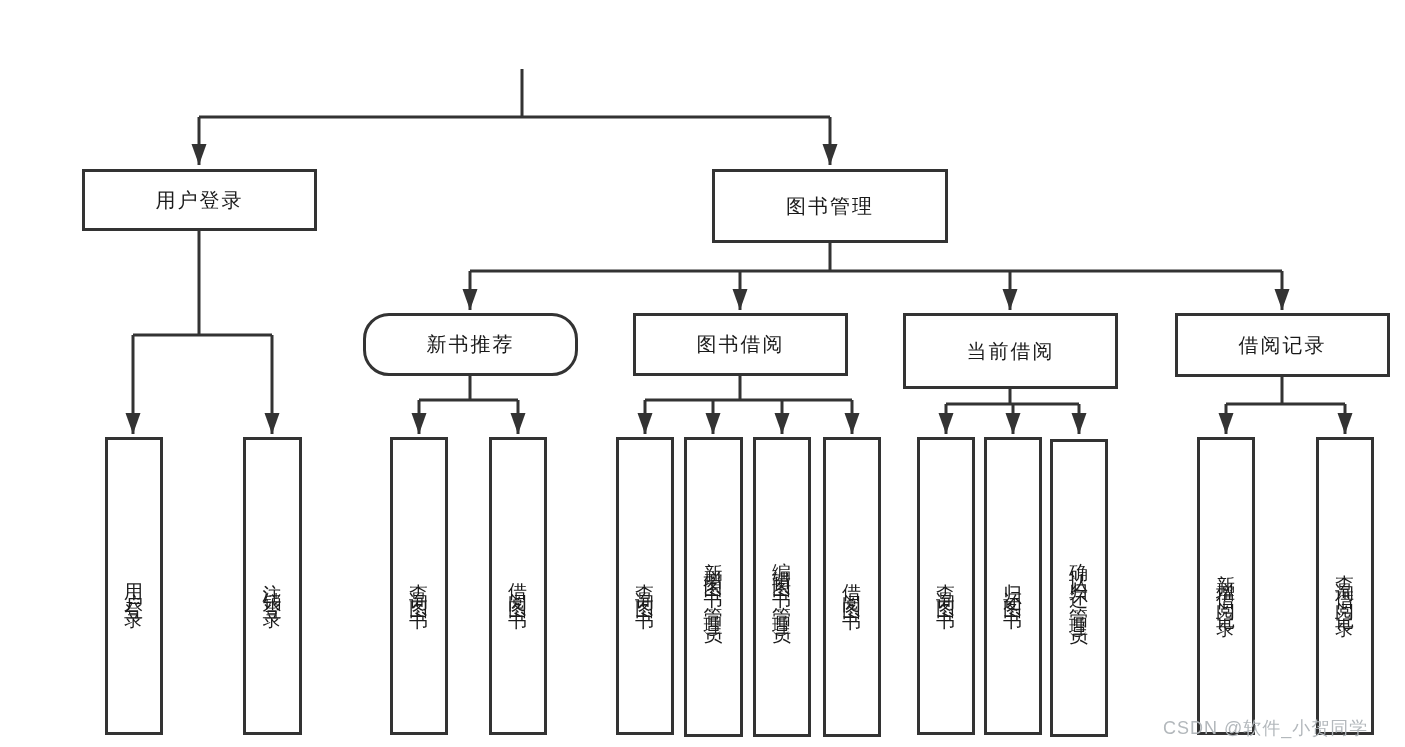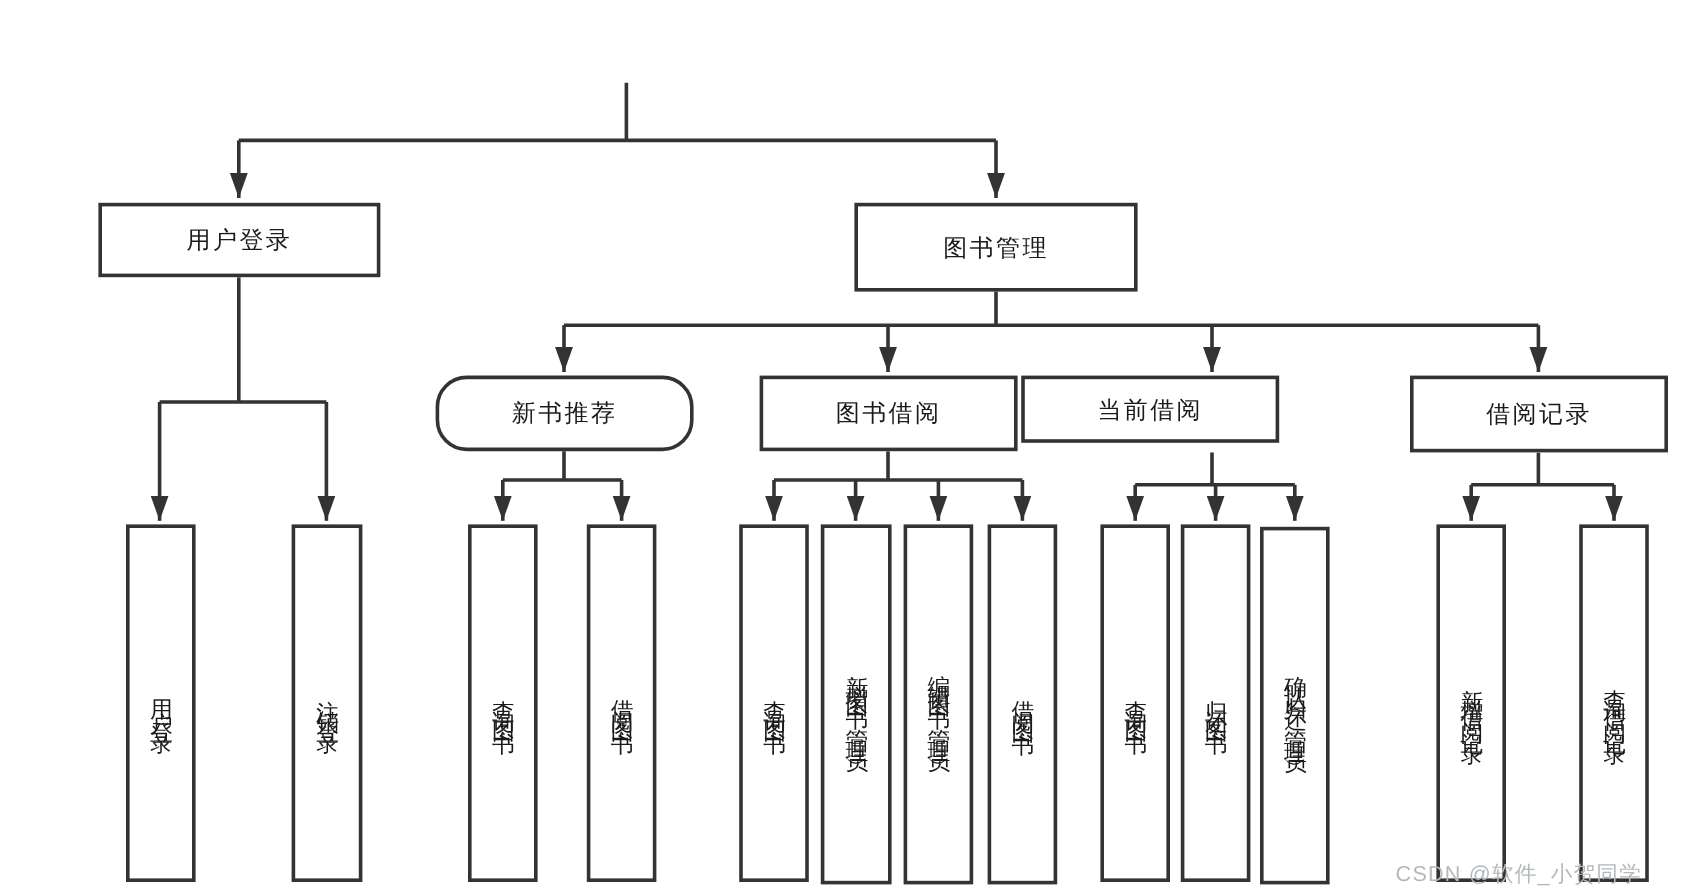--- a/index.html
+++ b/index.html
@@ -97,21 +97,21 @@
   <div class="box hbox" style="left:712px; top:169px; width:236px; height:74px;">
     <span>图书管理</span>
   </div>
 
   <div class="box hbox" style="left:363px; top:313px; width:215px; height:63px;border-radius:26px;">
     <span>新书推荐</span>
   </div>
   <div class="box hbox" style="left:633px; top:313px; width:215px; height:63px;">
     <span>图书借阅</span>
   </div>
-  <div class="box hbox" style="left:851px; top:313px; width:215px; height:56px;">
+  <div class="box hbox" style="left:903px; top:313px; width:215px; height:76px;">
     <span>当前借阅</span>
   </div>
   <div class="box hbox" style="left:1175px; top:313px; width:215px; height:64px;font-family:Liberation Serif, serif;">
     <span>借阅记录</span>
   </div>
 
   <div class="box vbox" style="left:105px; top:437px; width:58px; height:298px;">
     <span>用户登录</span>
   </div>
   <div class="box vbox" style="left:243px; top:437px; width:59px; height:298px;">

